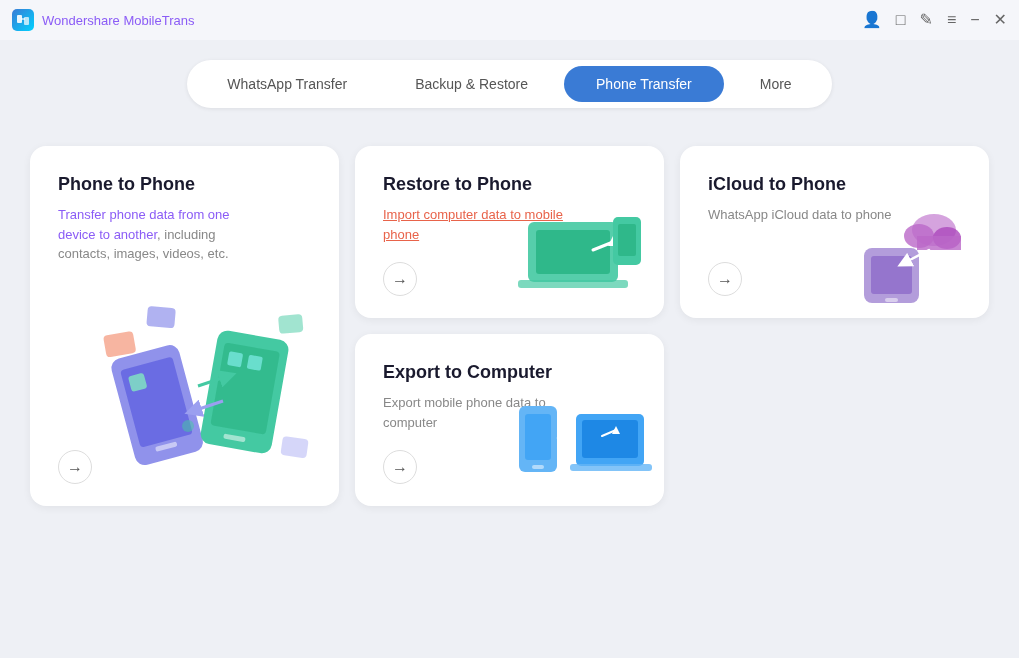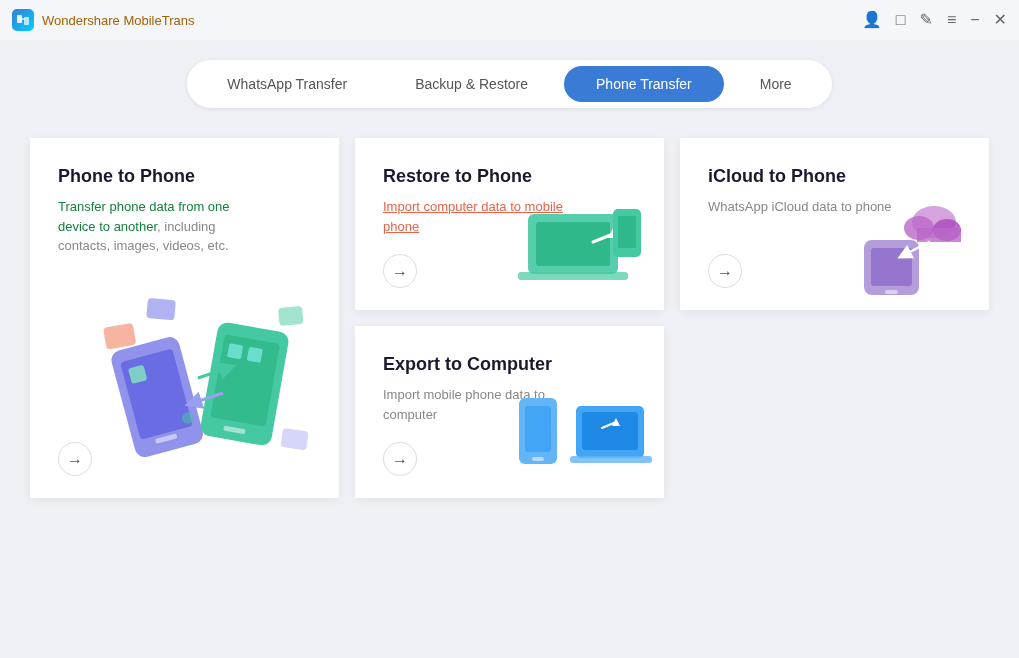--- a/index.html
+++ b/index.html
@@ -35,21 +35,21 @@
       background: linear-gradient(135deg, #3a7bd5, #00d2ff);
       display: flex;
       align-items: center;
       justify-content: center;
       color: white;
       font-size: 12px;
       font-weight: bold;
     }
     .app-title {
       font-size: 13px;
-      color: #a16207;
+      color: #8b5cf6;
       font-weight: 500;
     }
     .titlebar-controls {
       display: flex;
       align-items: center;
       gap: 14px;
     }
     .titlebar-icon {
       color: #666;
       font-size: 16px;
@@ -68,21 +68,21 @@
     }
 
     
     .tabbar {
       background: white;
       border-radius: 50px;
       padding: 6px 8px;
       display: flex;
       align-items: center;
       gap: 4px;
-      margin-bottom: 30px;
+      margin-bottom: 38px;
       box-shadow: 0 1px 4px rgba(0,0,0,0.08);
     }
     .tab {
       padding: 10px 32px;
       border-radius: 50px;
       font-size: 14px;
       font-weight: 500;
       cursor: pointer;
       color: #555;
       white-space: nowrap;
@@ -99,21 +99,21 @@
       grid-template-columns: 1fr 1fr 1fr;
       grid-template-rows: auto auto;
       gap: 16px;
       width: 100%;
       max-width: 960px;
     }
 
     
     .card {
       background: white;
-      border-radius: 0;
+      border-radius: 16px;
       padding: 28px 28px 24px;
       position: relative;
       overflow: hidden;
       cursor: pointer;
       transition: box-shadow 0.2s;
       box-shadow: 0 2px 8px rgba(0,0,0,0.06);
     }
 
     
     .card-large {
@@ -215,21 +215,21 @@
     <div class="tab">Backup &amp; Restore</div>
     <div class="tab active">Phone Transfer</div>
     <div class="tab">More</div>
   </div>
 
   <div class="cards-grid">
 
     <div class="card card-large" style="min-height: 360px;">
       <div class="card-title">Phone to Phone</div>
       <div class="card-desc">
-        <span style="color:#15803d;">Transfer phone data from one device to another</span>, including contacts, images, videos, etc.
+        <span style="color:#8b5cf6;">Transfer phone data from one device to another</span>, including contacts, images, videos, etc.
       </div>
 
       <div class="phone-pair">
         <svg viewBox="0 0 230 200" width="230" height="200">
 
           <g transform="rotate(-15, 80, 120)">
             <rect x="30" y="60" width="70" height="110" rx="10" fill="#7c7fe8" opacity="0.85"></rect>
             <rect x="38" y="72" width="54" height="80" rx="4" fill="#5a5de0" opacity="0.7"></rect>
             <rect x="52" y="155" width="22" height="5" rx="2" fill="white" opacity="0.5"></rect>
 
@@ -315,21 +315,21 @@
               <path d="M0,0 L6,3 L0,6 Z" fill="white"></path>
             </marker>
           </defs>
         </svg>
       </div>
       <div class="arrow-btn">→</div>
     </div>
 
     <div class="card" style="grid-column: 2; min-height: 170px;">
       <div class="card-title">Export to Computer</div>
-      <div class="card-desc">Import mobile phone data to computer</div>
+      <div class="card-desc">Export mobile phone data to computer</div>
 
       <div class="illus-export">
         <svg viewBox="0 0 140 110" width="140" height="110">
 
           <rect x="5" y="20" width="38" height="66" rx="6" fill="#64b5f6"></rect>
           <rect x="11" y="28" width="26" height="46" rx="3" fill="#42a5f5"></rect>
           <rect x="18" y="79" width="12" height="4" rx="2" fill="white" opacity="0.5"></rect>
 
           <path d="M44 52 L68 40" stroke="white" stroke-width="2.5" stroke-linecap="round"></path>
           <polygon points="70,35 74,44 64,44" fill="white"></polygon>

